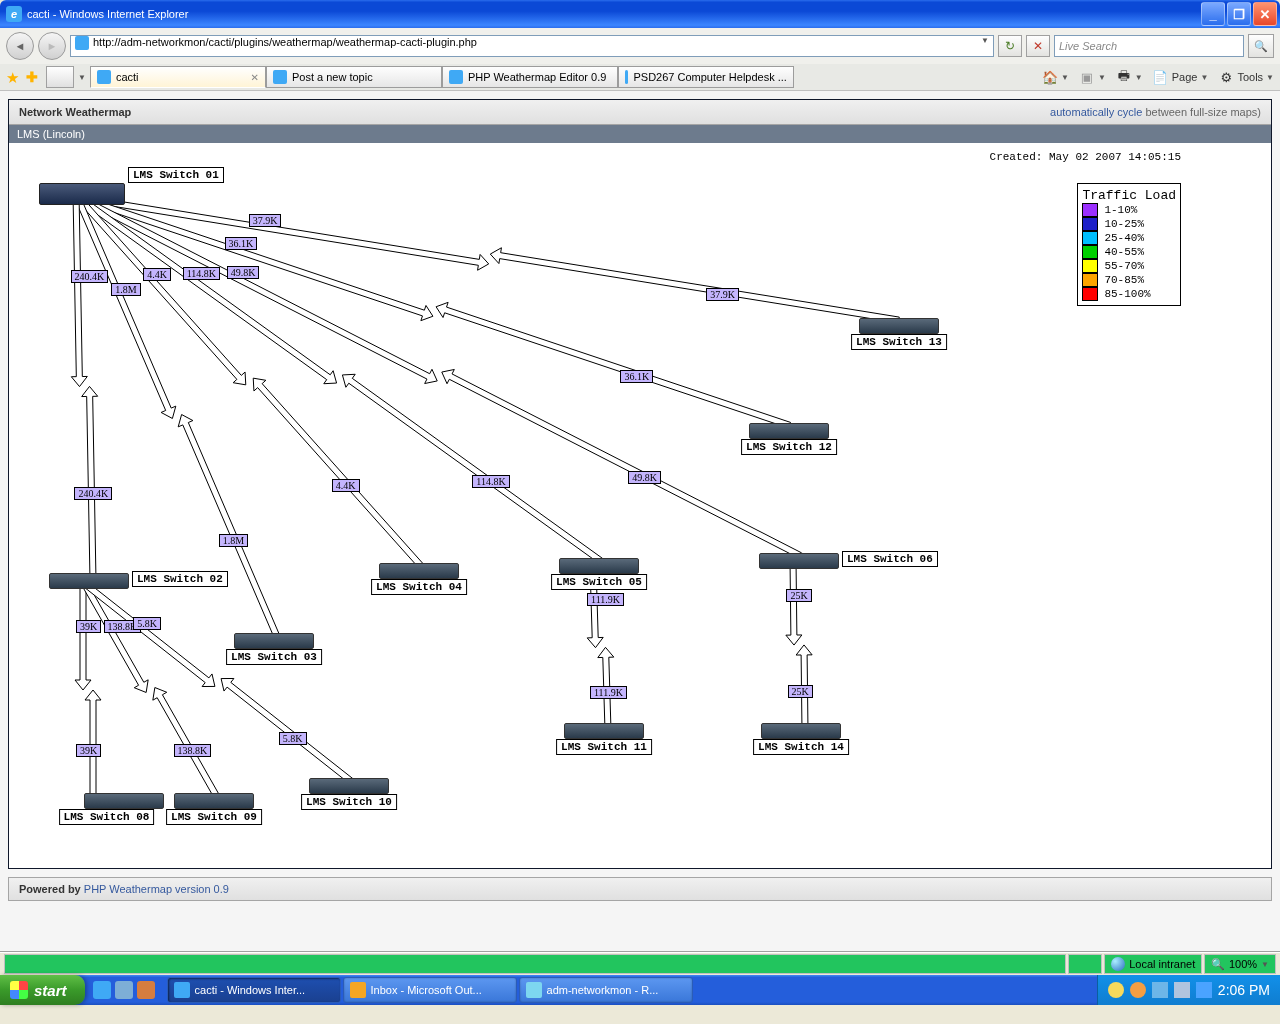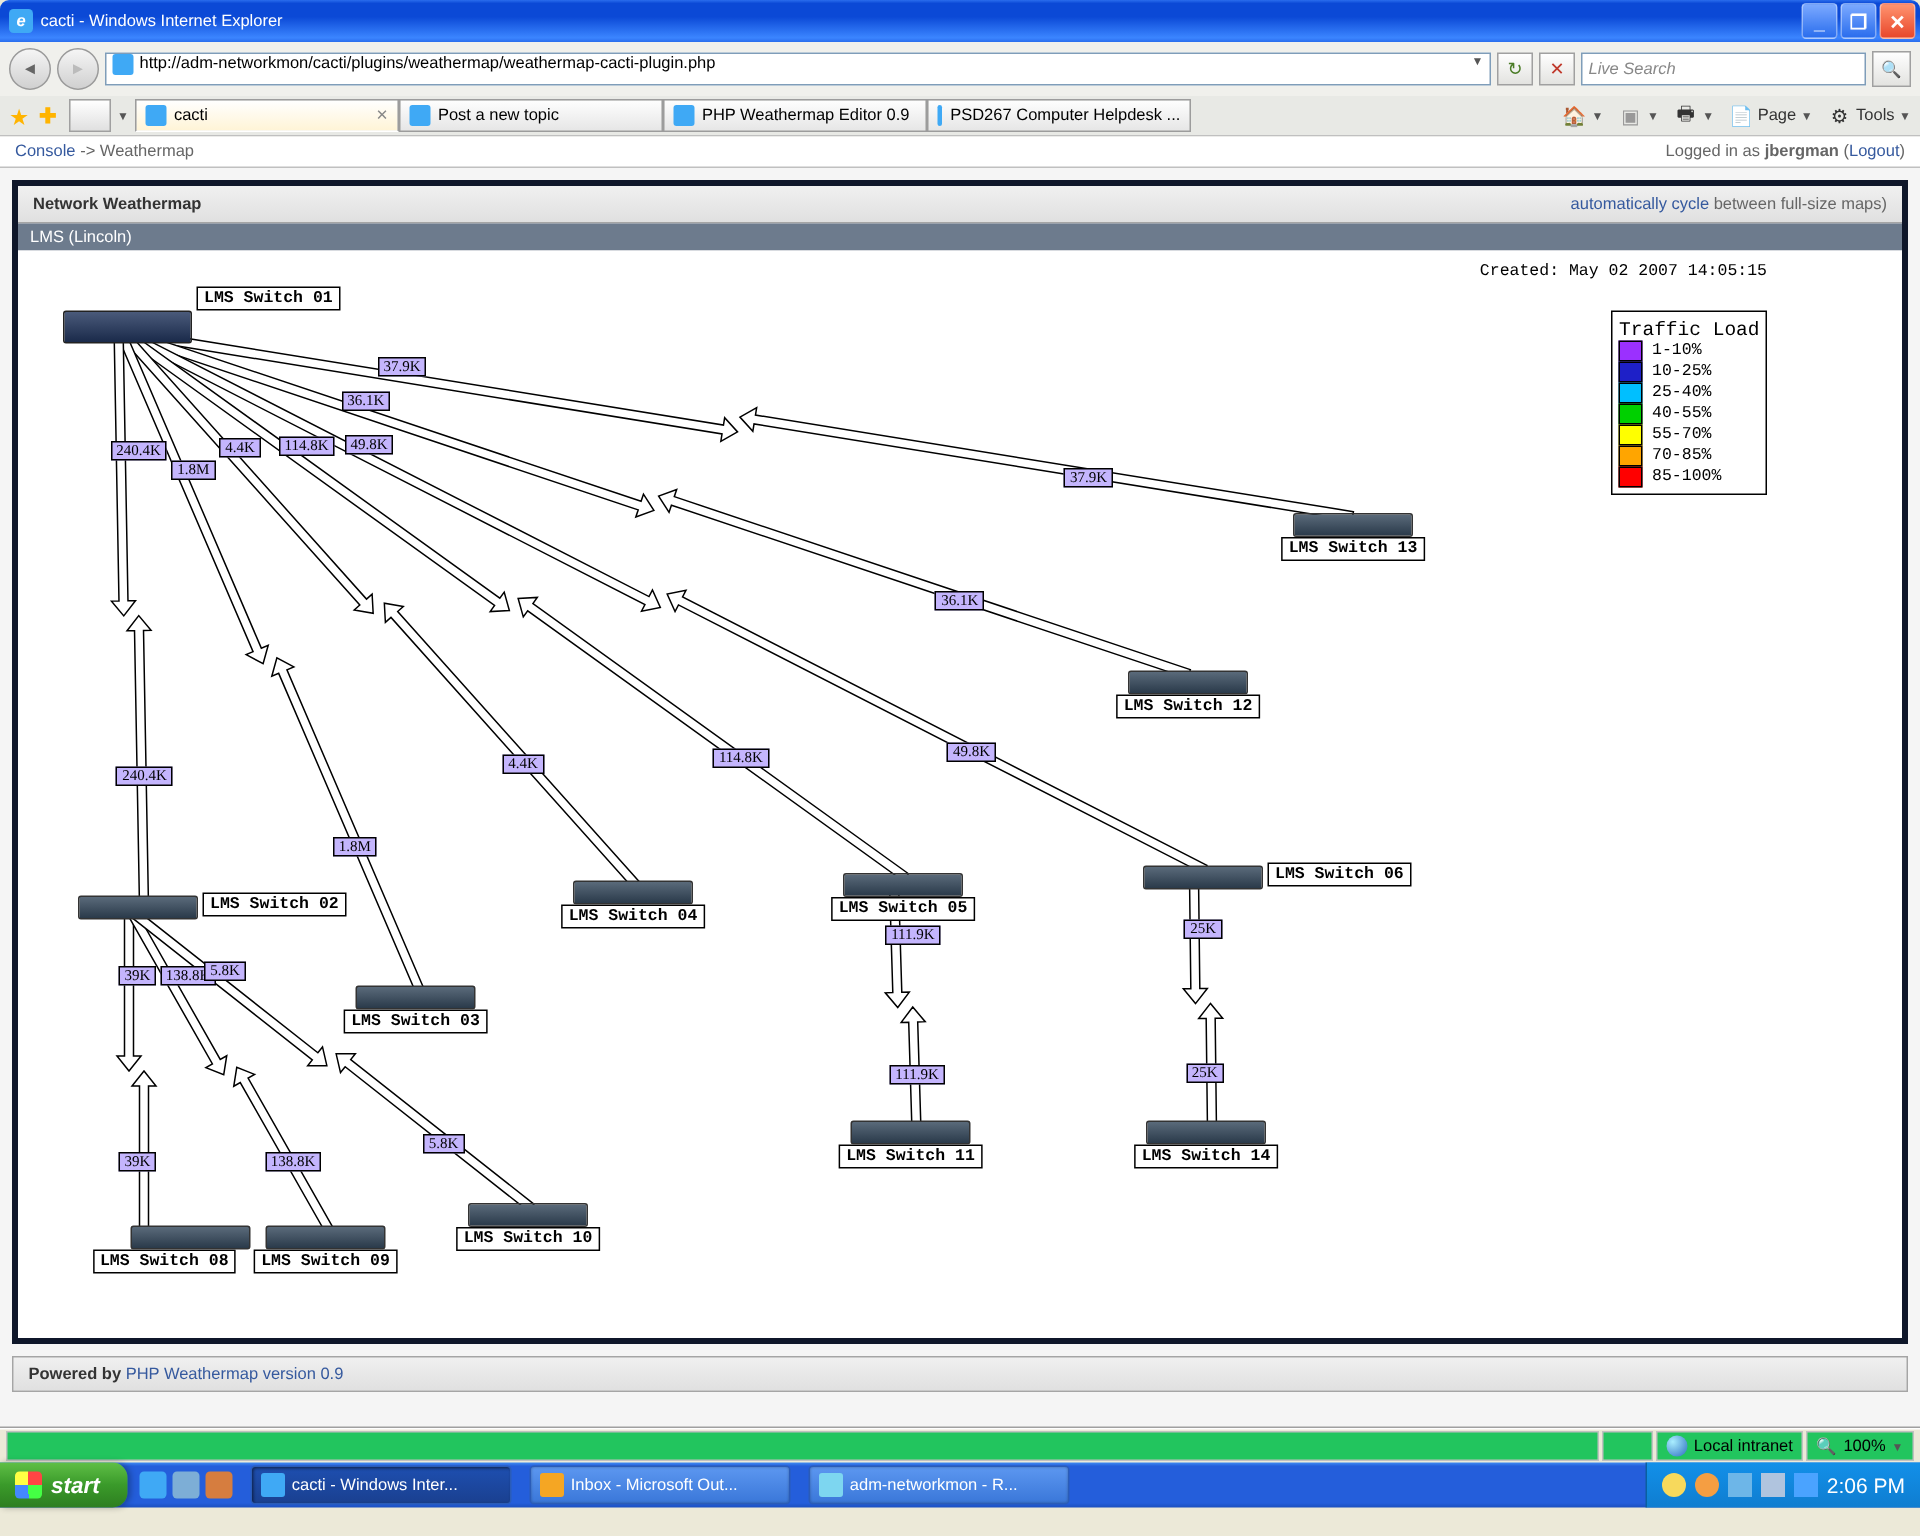--- a/index.html
+++ b/index.html
@@ -29,21 +29,21 @@
 .tab .x{margin-left:auto;color:#888;font-size:10px}
 .cmdbar{margin-left:auto;display:flex;align-items:center;gap:10px;color:#333}
 .cmditem{display:flex;align-items:center;gap:3px}
 .cmdicon{width:16px;height:16px;display:flex;align-items:center;justify-content:center;font-size:13px}
 .drop{font-size:8px;color:#555}
 
 .page{background:#f5f5f5;height:860px;overflow:hidden;border-bottom:1px solid #a0a0a0;position:relative}
 .breadcrumb{background:#fff;padding:4px 10px;border-bottom:1px solid #c0c0c0;display:flex;align-items:center;color:#666;font-family:Verdana,Arial}
 .breadcrumb a{color:#35599e}
 .breadcrumb .right{margin-left:auto;color:#666}
-.panel{margin:8px;border:4px solid #0f172a;background:#f5f5f5}
+.panel{margin:8px;border:1px solid #0f172a;background:#f5f5f5}
 .panelhdr{background:linear-gradient(to bottom,#f0f0f0,#e0e0e0);border-bottom:1px solid #a5a5a5;padding:6px 10px;font-weight:bold;color:#333;display:flex;align-items:center}
 .panelhdr .r{margin-left:auto;font-weight:normal;color:#35599e}
 .subhdr{background:#6d7b8d;color:#fff;padding:3px 8px;font-size:11px}
 .mapwrap{background:#fff;position:relative;height:725px;font-family:"Courier New",monospace;font-size:11px;color:#000}
 .created{position:absolute;right:90px;top:8px;font-family:"Courier New",monospace}
 .legend{position:absolute;right:90px;top:40px;border:1px solid #000;background:#fff;padding:4px;font-family:"Courier New",monospace}
 .legend .t{font-size:13px}
 .legend .row{display:flex;align-items:center;gap:6px}
 .legend .sw{width:14px;height:12px;border:1px solid #000}
 .node{position:absolute}
@@ -60,21 +60,21 @@
 .iestatus .cell{border:1px solid #c0c0c0;height:18px;display:flex;align-items:center;padding:0 6px;background:#22c55e}
 .iestatus .fill{flex:1}
 .iestatus .zone{gap:4px}
 .globe{width:14px;height:14px;border-radius:50%;background:radial-gradient(circle at 30% 30%,#aef,#2a6dc0)}
 .zoom{gap:4px}
 
 .taskbar{height:30px;background:linear-gradient(to bottom,#3f8cf3 0%,#245edb 8%,#245edb 90%,#1b4fbf 100%);display:flex;align-items:center;color:#fff}
 .start{height:30px;background:linear-gradient(to bottom,#5fbf46 0%,#3a9a2a 50%,#2e7e20 100%);border-top-right-radius:10px;border-bottom-right-radius:10px;display:flex;align-items:center;padding:0 18px 0 10px;gap:6px;font-style:italic;font-weight:bold;font-size:15px;box-shadow:2px 0 4px rgba(0,0,0,.3)}
 .ql{display:flex;gap:4px;padding:0 8px}
 .ql .qi{width:18px;height:18px;border-radius:3px}
-.tasks{display:flex;gap:12px;padding:0 4px}
+.tasks{display:flex;gap:2px;padding:0 4px}
 .task{height:24px;width:160px;background:linear-gradient(to bottom,#5c97f0,#3a77d9);border:1px solid #2a5cb8;border-radius:3px;display:flex;align-items:center;padding:0 6px;gap:5px;overflow:hidden;white-space:nowrap;text-overflow:ellipsis;box-shadow:inset 0 0 2px rgba(0,0,0,.3)}
 .task.active{background:linear-gradient(to bottom,#1e4fb0,#1a4090);box-shadow:inset 1px 1px 2px rgba(0,0,0,.5)}
 .task .ti{width:16px;height:16px;border-radius:2px}
 .tray{margin-left:auto;height:30px;background:linear-gradient(to bottom,#1290e9,#0f7dd0);display:flex;align-items:center;padding:0 10px;gap:6px;border-left:1px solid #0a5fa0}
 .tray .tic{width:16px;height:16px}
 .clock{font-size:14px}
 </style>
 </head>
 <body>
 
@@ -150,29 +150,20 @@
       <div class="cmditem">
           <span class="cmdicon">⚙</span>
           <span>Tools</span>
           <span class="drop">▼</span>
         </div>
     </div>
   </div>
 </div>
 
 <div class="page">
-  <div class="breadcrumb">
-    <a>Console</a>&nbsp;
-    <span>-&gt;</span>&nbsp;
-    <span>Weathermap</span>
-    <span class="right">
-      <span>Logged in as </span><b>jbergman</b>
-      (<a>Logout</a>)
-    </span>
-  </div>
 
   <div class="panel">
     <div class="panelhdr">
       <span>Network Weathermap</span>
       <span class="r"><a>automatically cycle</a><span style="color:#666"> between full-size maps)</span></span>
     </div>
     <div class="subhdr">LMS (Lincoln)</div>
     <div class="mapwrap" id="mapwrap">
       <div class="created">Created: May 02 2007 14:05:15</div>
       <div class="legend">

